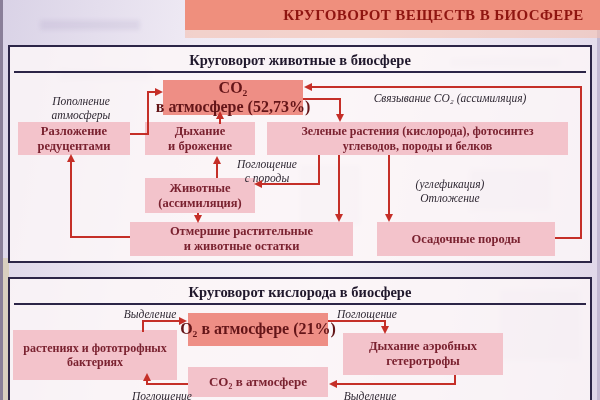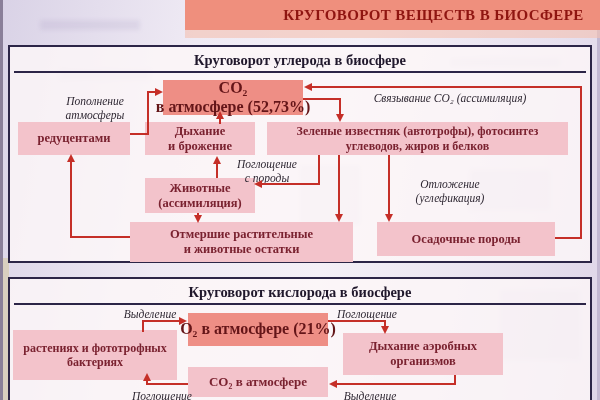--- a/index.html
+++ b/index.html
@@ -70,64 +70,65 @@
   <div class="edge-left"></div>
   <div class="edge-beige"></div>
   <div class="edge-right"></div>
 
   <div class="banner">
     <span class="t">КРУГОВОРОТ ВЕЩЕСТВ В БИОСФЕРЕ</span>
   </div>
   <div class="banner-fade"></div>
 
   <div class="panel panel-carbon"></div>
-  <div class="phead" style="top:52px;left:8px;width:584px;">Круговорот углерода в биосфере</div>
+  <div class="phead" style="top:52px;left:8px;width:584px;">Круговорот животные в биосфере</div>
   <div class="rule" style="left:14px;top:71px;width:572px;"></div>
 
   <div class="box strong" style="left:163px;top:80px;width:140px;height:35px;">
     <span class="s">CO₂</span>
     <span class="s">в атмосфере (52,73%)</span>
   </div>
   <div class="box light" style="left:18px;top:122px;width:112px;height:33px;">
+    <span class="s">Разложение</span>
     <span class="s">редуцентами</span>
   </div>
   <div class="box light" style="left:145px;top:122px;width:110px;height:33px;">
     <span class="s">Дыхание</span>
     <span class="s">и брожение</span>
   </div>
   <div class="box light" style="left:267px;top:122px;width:301px;height:33px;font-size:12px;">
-    <span class="s">Зеленые известняк (автотрофы), фотосинтез</span>
-    <span class="s">углеводов, жиров и белков</span>
+    <span class="s">Зеленые растения (кислорода), фотосинтез</span>
+    <span class="s">углеводов, породы и белков</span>
   </div>
   <div class="box light" style="left:145px;top:178px;width:110px;height:35px;">
     <span class="s">Животные</span>
     <span class="s">(ассимиляция)</span>
   </div>
-  <div class="box light" style="left:130px;top:222px;width:223px;height:40px;">
+  <div class="box light" style="left:130px;top:222px;width:223px;height:34px;">
     <span class="s">Отмершие растительные</span>
     <span class="s">и животные остатки</span>
   </div>
   <div class="box light" style="left:377px;top:222px;width:178px;height:34px;">
     <span class="s">Осадочные породы</span>
   </div>
 
-  <div class="lbl" style="left:40px;top:95px;width:110px;">
+  <div class="lbl" style="left:26px;top:95px;width:110px;">
     <span class="s">Пополнение</span>
     <span class="s">атмосферы</span>
   </div>
   <div class="lbl" style="left:340px;top:92px;width:220px;">
     <span class="s">Связывание CO₂ (ассимиляция)</span>
   </div>
   <div class="lbl" style="left:222px;top:158px;width:90px;">
     <span class="s">Поглощение</span>
     <span class="s">с породы</span>
   </div>
   <div class="lbl" style="left:395px;top:178px;width:110px;">
+    <span class="s">(углефикация)</span>
     <span class="s">Отложение</span>
-    <span class="s">(углефикация)</span>
   </div>
 
   <div>
     <div class="ln" style="left:130px;top:133px;width:19px;height:2px;"></div>
     <div class="ln" style="left:147px;top:92px;width:2px;height:43px;"></div>
     <div class="ln" style="left:147px;top:91px;width:10px;height:2px;"></div>
     <div class="ah r" style="left:155px;top:88px;"></div>
   </div>
   <div>
     <div class="ln" style="left:219px;top:118px;width:2px;height:6px;"></div>
@@ -177,21 +178,21 @@
 
   <div class="box strong" style="left:188px;top:313px;width:140px;height:33px;">
     <span class="s">O₂ в атмосфере (21%)</span>
   </div>
   <div class="box light" style="left:13px;top:330px;width:164px;height:50px;font-size:12px;">
     <span class="s">растениях и фототрофных</span>
     <span class="s">бактериях</span>
   </div>
   <div class="box light" style="left:343px;top:333px;width:160px;height:42px;">
     <span class="s">Дыхание аэробных</span>
-    <span class="s">организмов</span>
+    <span class="s">гетеротрофы</span>
   </div>
   <div class="box light" style="left:188px;top:367px;width:140px;height:30px;font-size:13px;">
     <span class="s">CO₂ в атмосфере</span>
   </div>
 
   <div class="lbl" style="left:115px;top:308px;width:70px;">
     <span class="s">Выделение</span>
   </div>
   <div class="lbl" style="left:330px;top:308px;width:74px;">
     <span class="s">Поглощение</span>

